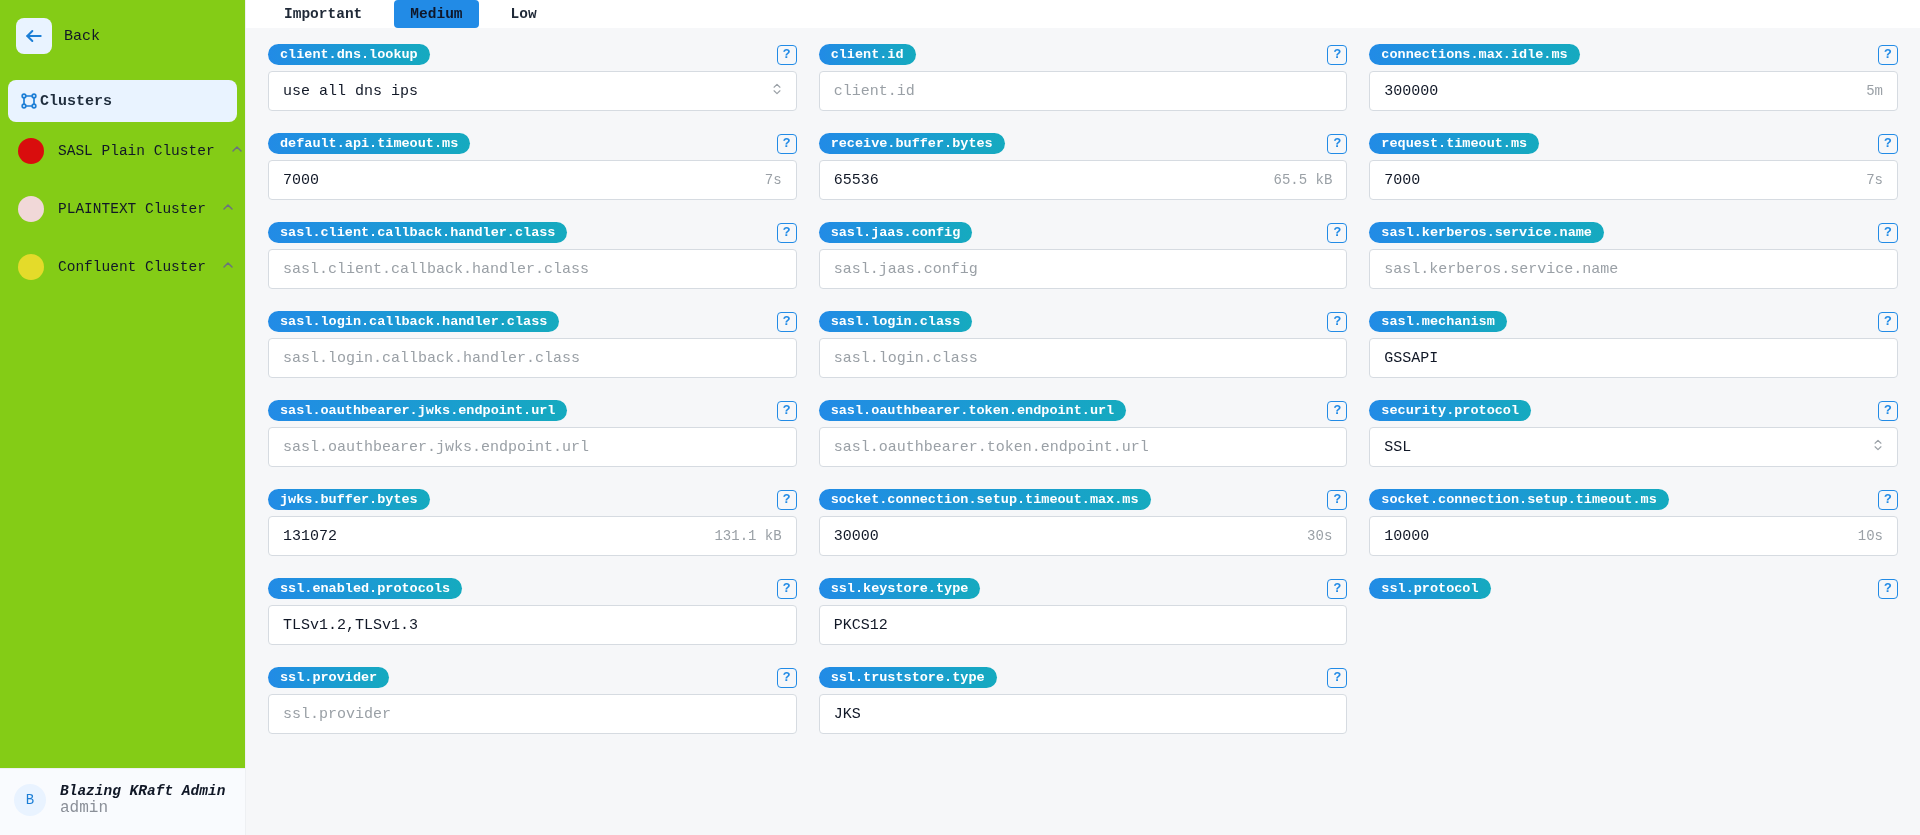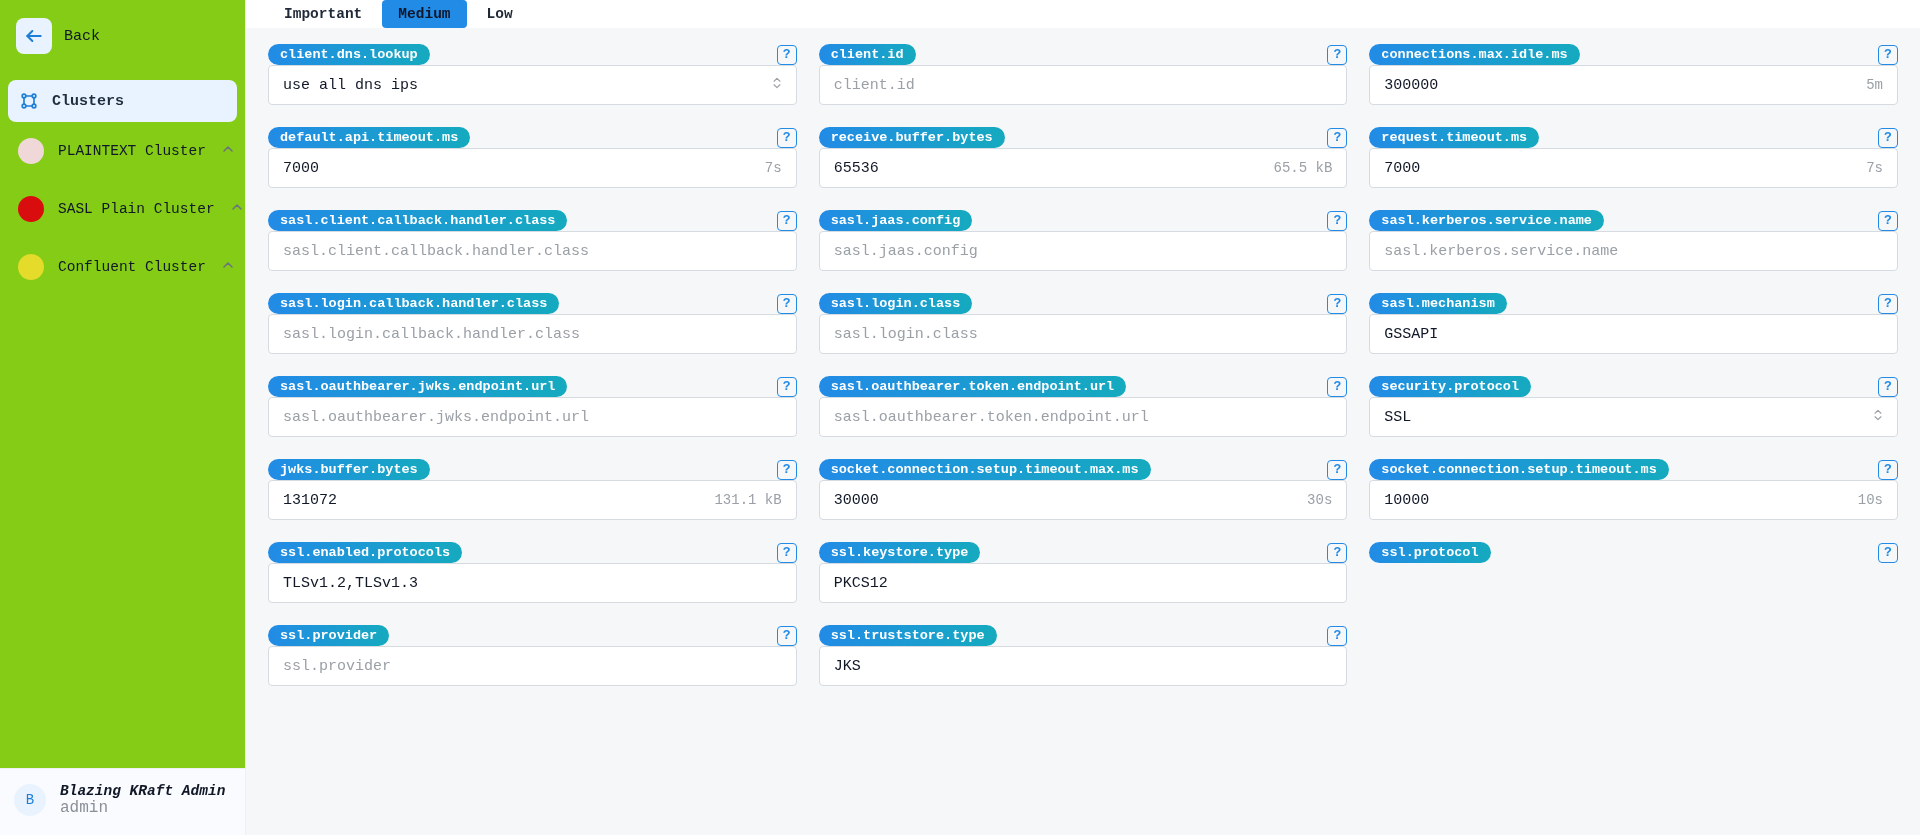--- a/index.html
+++ b/index.html
@@ -49,21 +49,20 @@
     justify-content: center;
     color: #1c7ed6;
   }
   .back-label {
     font-weight: 500;
     color: #111827;
   }
   .nav-section-item {
     display: flex;
     align-items: center;
-    gap: 12px;
     padding: 10px 10px;
     border-radius: 8px;
     cursor: pointer;
   }
   .nav-section-item.active {
     background: #e9f3ff;
     color: #1971c2;
   }
   .nav-section-icon {
     width: 22px;
@@ -136,21 +135,21 @@
     flex: 1;
     display: flex;
     flex-direction: column;
     overflow: hidden;
     background: #f6f7f9;
   }
   .tabs {
     background: #ffffff;
     padding: 0 22px;
     display: flex;
-    gap: 4px;
+    gap: 16px;
   }
   .tab {
     padding: 6px 16px;
     font-size: 14.5px;
     border-radius: 4px;
     cursor: pointer;
     color: #1f2937;
     font-weight: 600;
   }
   .tab.active {
@@ -163,20 +162,21 @@
     padding: 16px 22px 30px;
   }
   .field-grid {
     display: grid;
     grid-template-columns: repeat(3, minmax(0, 1fr));
     gap: 22px 22px;
   }
   .field {
     display: flex;
     flex-direction: column;
+    gap: 6px;
   }
   .field-head {
     display: flex;
     align-items: center;
     justify-content: space-between;
   }
   .pill {
     display: inline-block;
     padding: 3px 12px;
     border-radius: 999px;
@@ -255,29 +255,29 @@
               <circle cx="6" cy="18" r="2.2"></circle>
               <circle cx="18" cy="18" r="2.2"></circle>
             <path d="M8 6h8M6 8v8M18 8v8M8 18h8"></path>
           </svg>
         </span>
         <span class="nav-section-label">Clusters</span>
       </div>
 
       <div id="cluster-list">
           <div class="cluster-item">
-            <span class="cluster-color" style="background:#f1d8d8"></span>
-            <span class="cluster-label">PLAINTEXT Cluster</span>
+            <span class="cluster-color" style="background:#d90d0d"></span>
+            <span class="cluster-label">SASL Plain Cluster</span>
             <span class="chevron-up-icon"><svg width="16" height="16" viewBox="0 0 24 24" fill="none" stroke="currentColor" stroke-width="2.2" stroke-linecap="round" stroke-linejoin="round">
                 <polyline points="18 15 12 9 6 15"></polyline>
               </svg></span>
           </div>
           <div class="cluster-item">
-            <span class="cluster-color" style="background:#d90d0d"></span>
-            <span class="cluster-label">SASL Plain Cluster</span>
+            <span class="cluster-color" style="background:#f1d8d8"></span>
+            <span class="cluster-label">PLAINTEXT Cluster</span>
             <span class="chevron-up-icon"><svg width="16" height="16" viewBox="0 0 24 24" fill="none" stroke="currentColor" stroke-width="2.2" stroke-linecap="round" stroke-linejoin="round">
                 <polyline points="18 15 12 9 6 15"></polyline>
               </svg></span>
           </div>
           <div class="cluster-item">
             <span class="cluster-color" style="background:#e4db2a"></span>
             <span class="cluster-label">Confluent Cluster</span>
             <span class="chevron-up-icon"><svg width="16" height="16" viewBox="0 0 24 24" fill="none" stroke="currentColor" stroke-width="2.2" stroke-linecap="round" stroke-linejoin="round">
                 <polyline points="18 15 12 9 6 15"></polyline>
               </svg></span>

